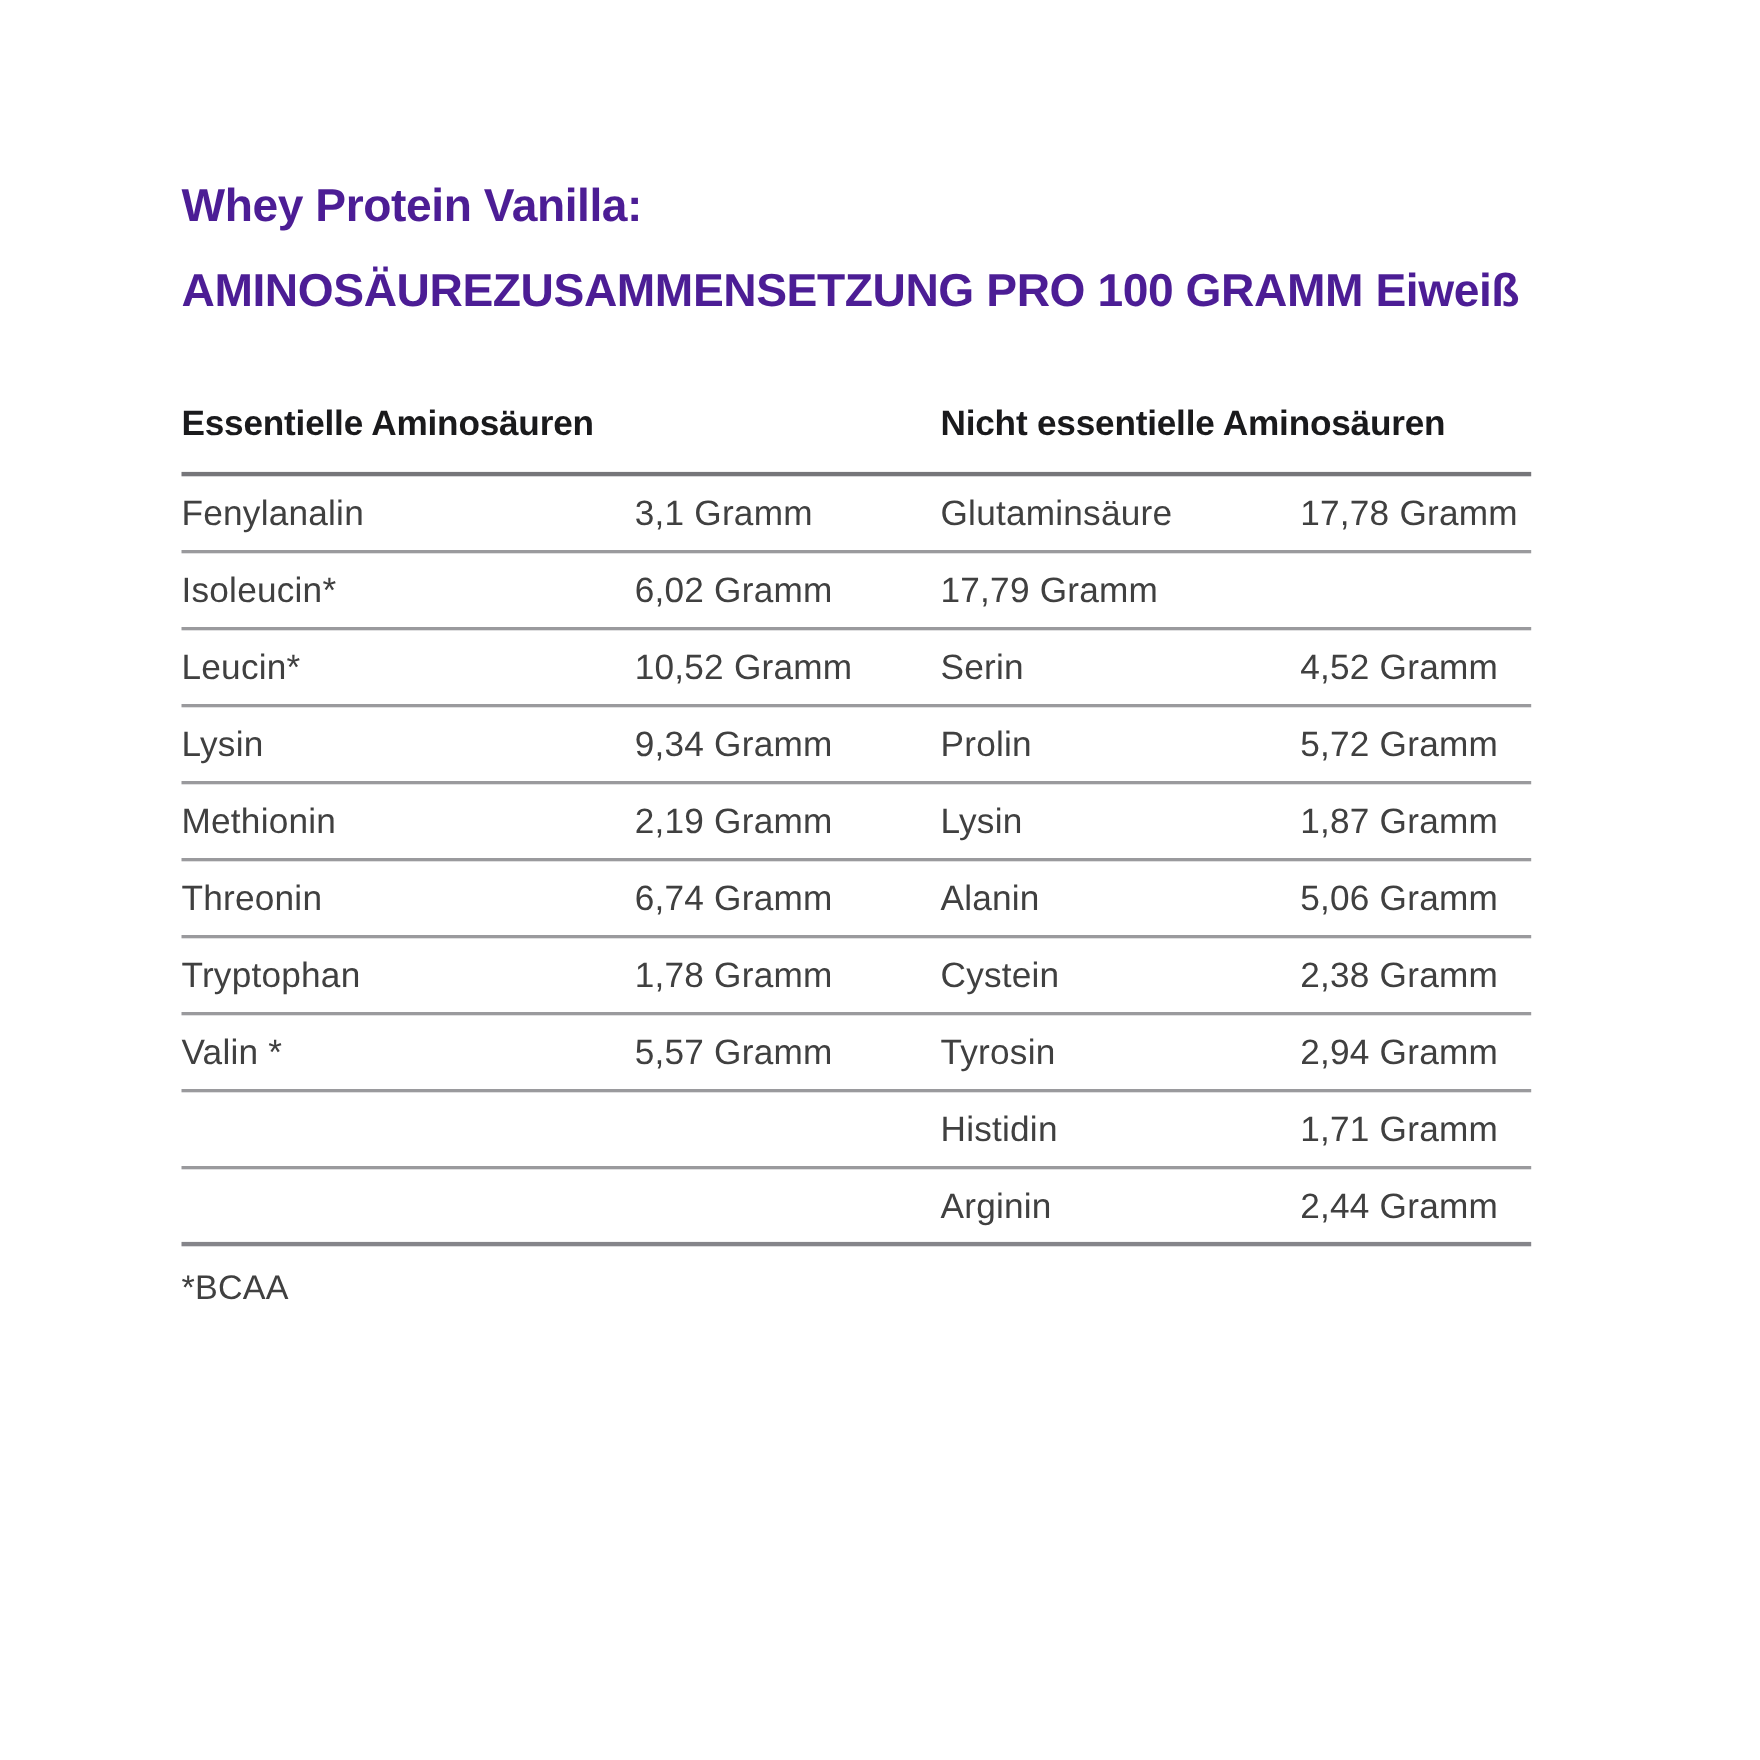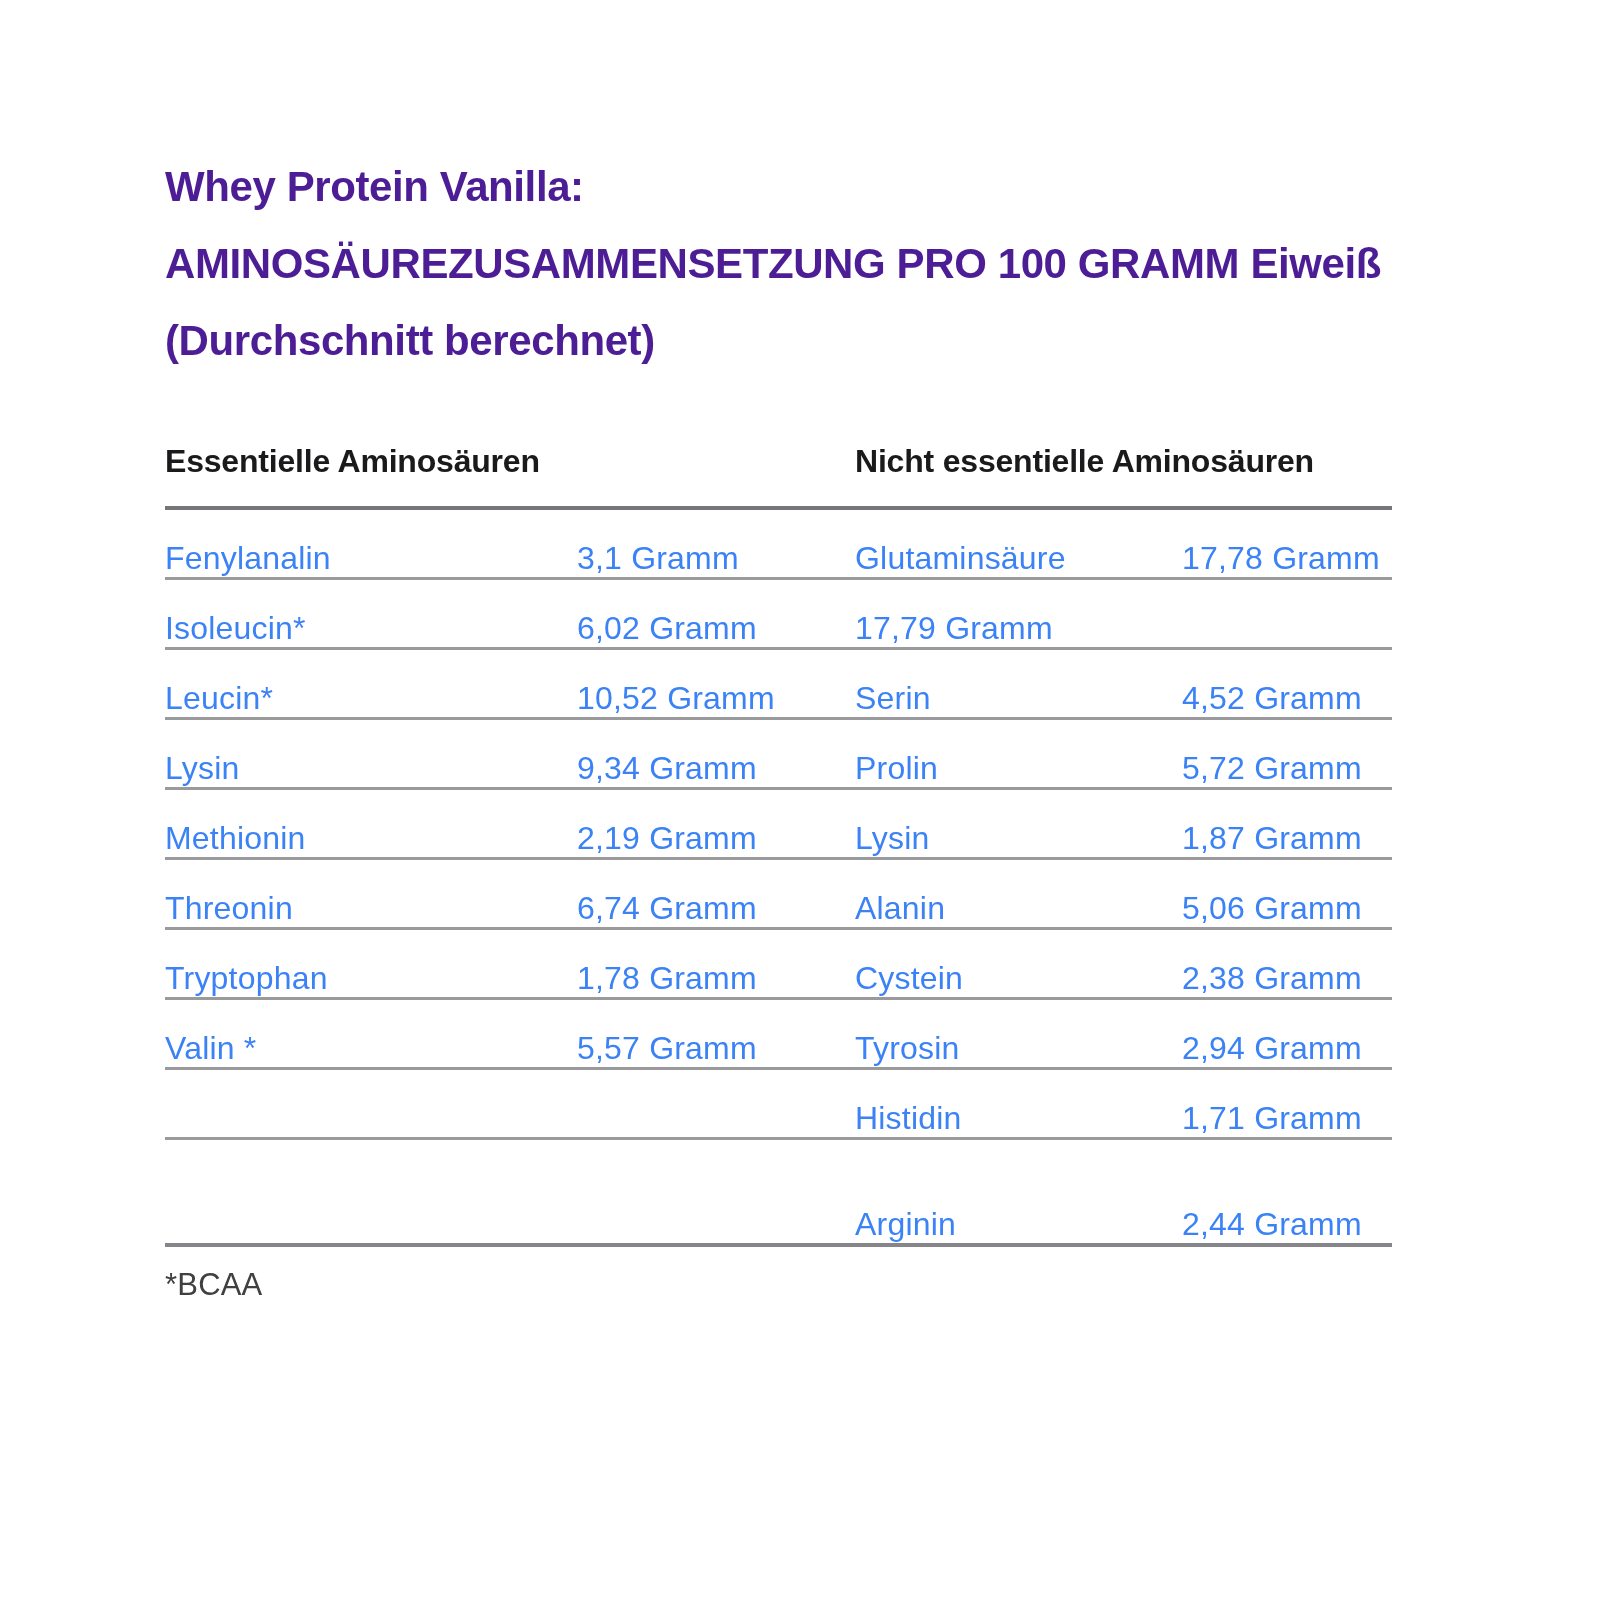--- a/index.html
+++ b/index.html
@@ -35,52 +35,50 @@
   }
   .h-left  { width: 690px; }
   .h-right { width: 537px; }
   .amino-table {
     margin-top: 26px;
     width: 1227px;
     border-top: 4px solid #76767a;
   }
   .amino-row {
     display: flex;
-    align-items: flex-end;
+    align-items: center;
     height: 70px;
     border-bottom: 3px solid #9a9a9d;
     font-size: 32px;
     font-weight: normal;
-    color: #3b82f6;
+    color: #404040;
     letter-spacing: 0.2px;
   }
   .amino-row:last-child {
     border-bottom: 4px solid #85858a;
-    margin-top: 37px;
   }
   .c1 { width: 412px; }
   .c2 { width: 278px; }
   .c3 { width: 327px; }
   .c4 { width: 210px; }
   .footnote {
     margin-top: 20px;
     font-size: 31px;
     color: #404040;
     letter-spacing: 0.2px;
   }
 </style>
 </head>
 <body>
 
 <div class="page">
 
   <div class="title-block">
     <div class="title-line">Whey Protein Vanilla:</div>
     <div class="title-line">AMINOSÄUREZUSAMMENSETZUNG PRO 100 GRAMM Eiweiß</div>
-    <div class="title-line">(Durchschnitt berechnet)</div>
   </div>
 
   <div class="col-headers">
     <div class="h-left">Essentielle Aminosäuren</div>
     <div class="h-right">Nicht essentielle Aminosäuren</div>
   </div>
 
   <div class="amino-table">
 
     <div class="amino-row">

